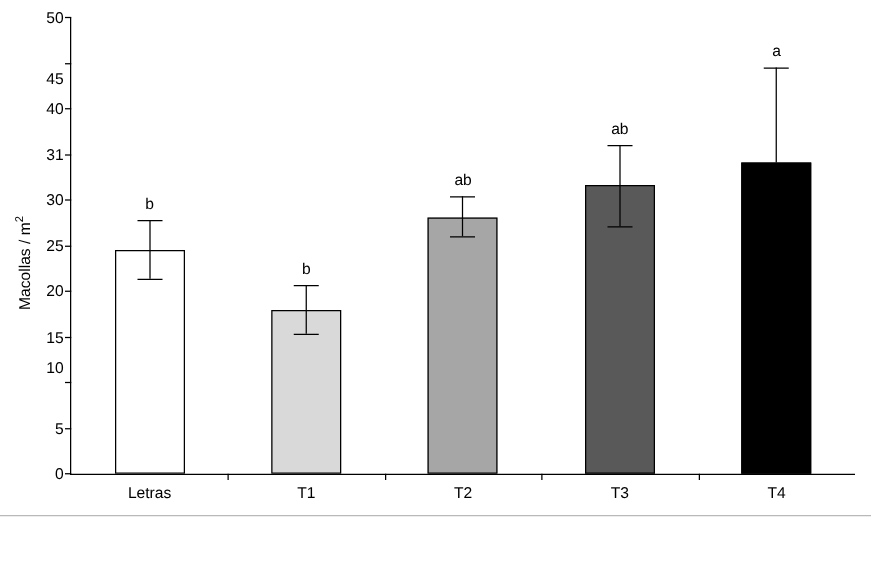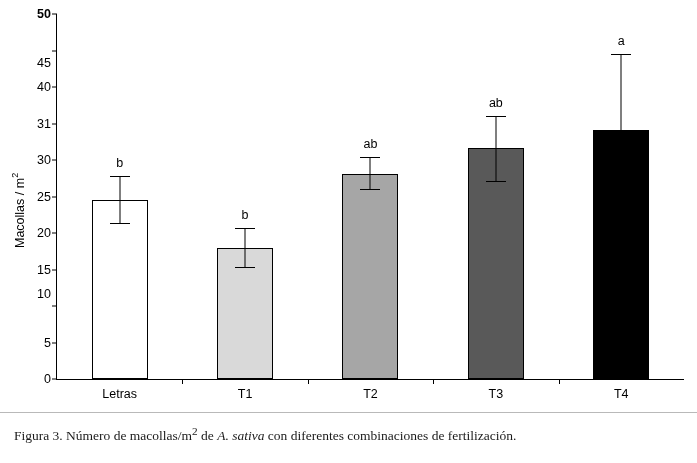--- a/index.html
+++ b/index.html
@@ -192,21 +192,21 @@
           <div class="ytick" style="top: 182.5px;">25</div>
           <div class="ytick-mark" style="top: 182.5px;"></div>
           <div class="ytick" style="top: 146px; text-align: right;">30</div>
           <div class="ytick-mark" style="top: 146px;"></div>
           <div class="ytick" style="top: 109.5px;">31</div>
           <div class="ytick-mark" style="top: 109.5px;"></div>
           <div class="ytick" style="top: 73px;">40</div>
           <div class="ytick-mark" style="top: 73px;"></div>
           <div class="ytick" style="top: 36.5px; margin-top: 12px;">45</div>
           <div class="ytick-mark" style="top: 36.5px;"></div>
-          <div class="ytick" style="top: 0px; font-weight: bold;">50</div>
+          <div class="ytick" style="top: 0px;">50</div>
           <div class="ytick-mark" style="top: 0px;"></div>
         </div>
       <div id="bars">
           <div class="bar-slot" style="left: 0px; width: 125.4px;">
             <div class="bar" style="height: 178.85px; background: rgb(255, 255, 255);"></div>
             <div class="errbar" style="top: 162.06px; height: 46.72px;"></div>
             <div class="errcap" style="top: 162.06px;"></div>
             <div class="errcap" style="top: 208.78px;"></div>
             <div class="siglabel" style="top: 142.06px;">b</div>
             <div class="xtick-label">Letras</div>
@@ -246,19 +246,17 @@
             <div class="siglabel" style="top: 20.15px;">a</div>
             <div class="xtick-label">T4</div>
           </div>
         </div>
     </div>
 
   </div>
 
   <div id="caption-box">
     <div id="caption">
-      <span>
-        <span>Figura 3. Número de macollas/m</span><sup>2</sup><span> de </span><i>A. sativa</i><span> con diferentes combinaciones de fertilización.</span>
-      </span><br>
+      <br>
     </div>
   </div>
 
 </div>
 
 </body></html>

